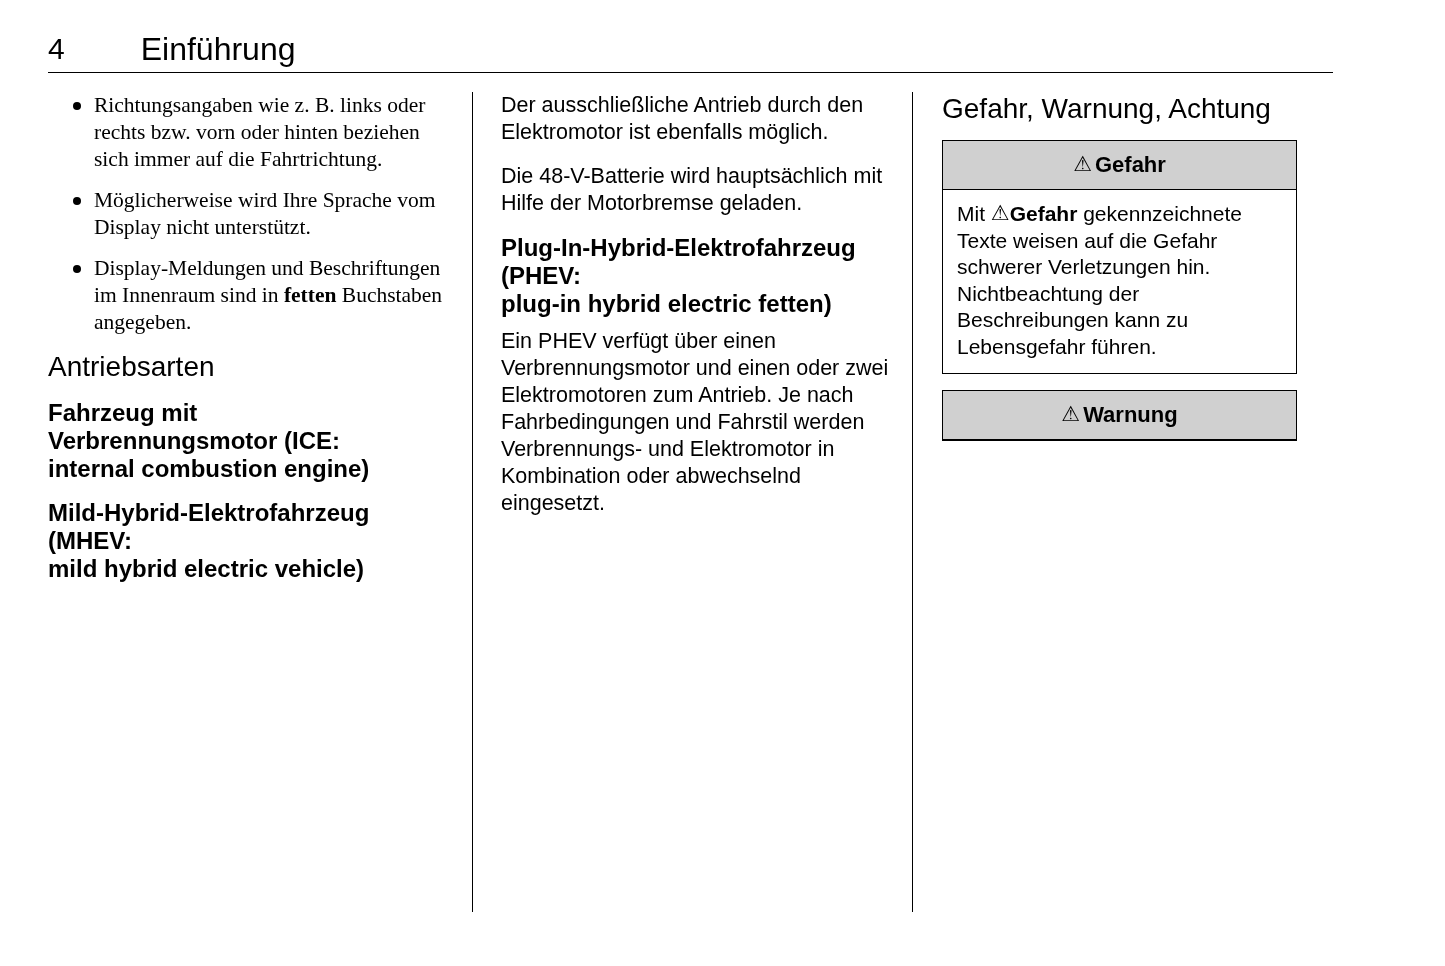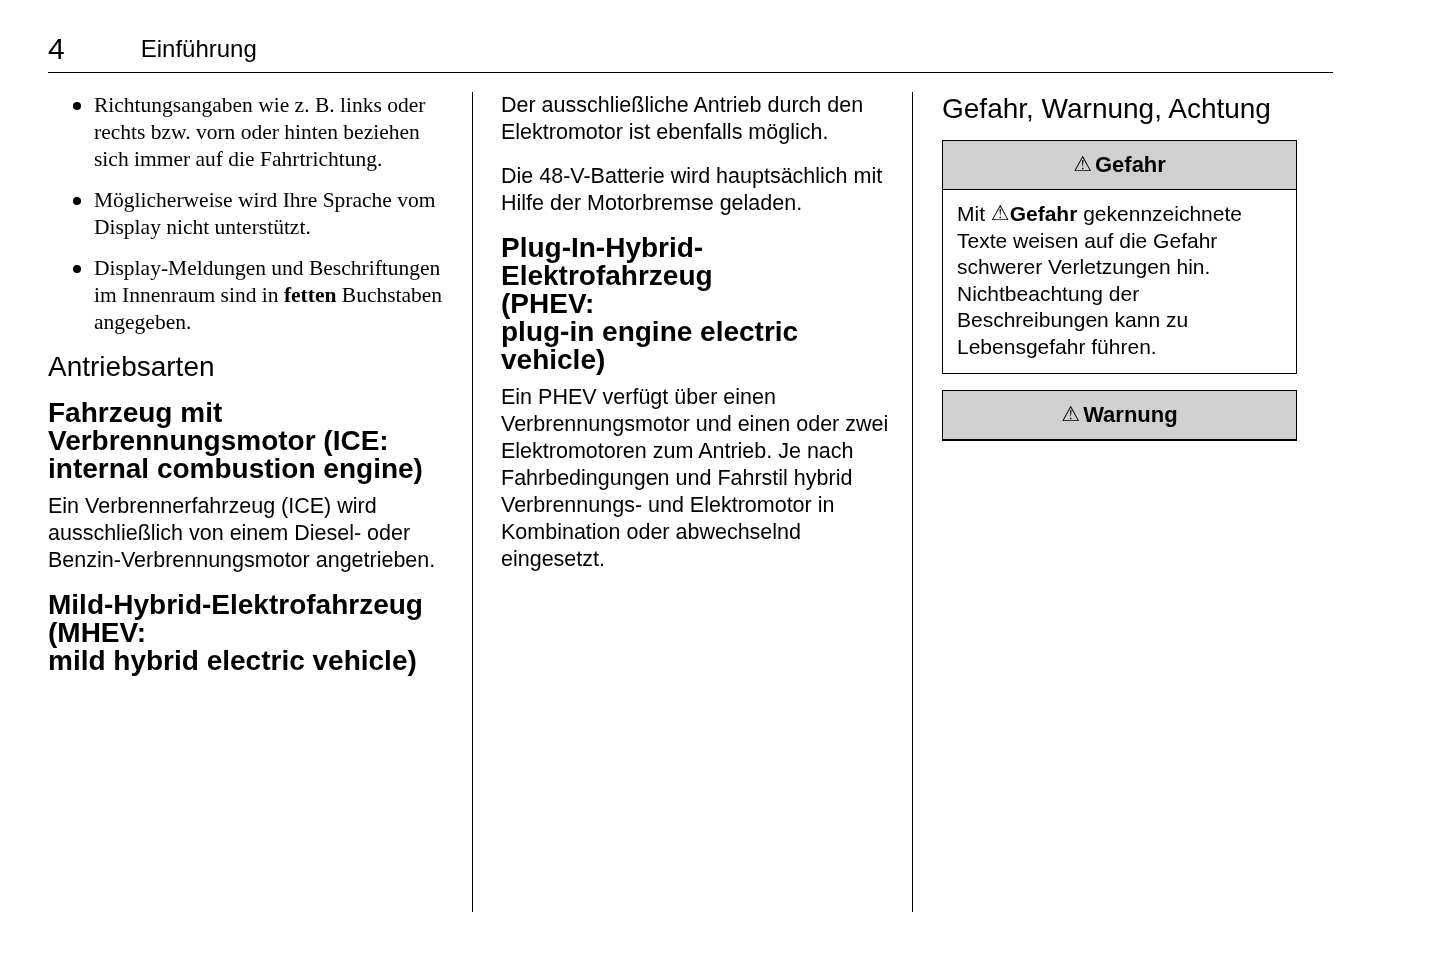--- a/index.html
+++ b/index.html
@@ -26,21 +26,21 @@
     align-items: flex-end;
     gap: 76px;
     padding-bottom: 6px;
     border-bottom: 1.5px solid #000;
   }
   .page-number {
     font-size: 30px;
     line-height: 34px;
   }
   .chapter-title {
-    font-size: 24px;
+    font-size: 32px;
     line-height: 34px;
     text-align: right;
   }
   
   .columns {
     position: absolute;
     left: 48px;
     top: 92px;
     width: 1285px;
     height: 820px;
@@ -84,21 +84,21 @@
     background: #000;
   }
   h2.section {
     margin: 10px 0 12px 0;
     font-size: 28px;
     line-height: 33px;
     font-weight: normal;
   }
   h3.sub {
     margin: 16px 0 10px 0;
-    font-size: 28px;
+    font-size: 24px;
     line-height: 28px;
     font-weight: bold;
   }
   h3.sub .light {
     font-weight: bold;
   }
   .bold-inline { font-weight: bold; }
 
   h2.panel-title {
     margin: 0 0 14px 0;
@@ -160,39 +160,38 @@
         <li><span>Display-Meldungen und Beschriftungen im Innenraum sind in </span><span class="bold-inline">fetten</span><span> Buchstaben angegeben.</span></li>
       </ul>
 
       <h2 class="section">Antriebsarten</h2>
 
       <h3 class="sub">
         <span>Fahrzeug mit</span><br>
         <span>Verbrennungsmotor (ICE:</span><br>
         <span class="light">internal combustion engine)</span>
       </h3>
-      <p class="body">Ein Verbrennerfahrzeug (ICE) wird ausschließlich von einem Diesel- oder Benzin-Verbrennungsmotor angetrieben.</p>
 
       <h3 class="sub">
         <span>Mild-Hybrid-Elektrofahrzeug</span><br>
         <span>(MHEV:</span><br>
         <span class="light">mild hybrid electric vehicle)</span>
       </h3>
     </div>
 
     <div class="col col-2">
       <p class="body">Der ausschließliche Antrieb durch den Elektromotor ist ebenfalls möglich.</p>
       <p class="body">Die 48-V-Batterie wird hauptsächlich mit Hilfe der Motorbremse geladen.</p>
 
       <h3 class="sub">
         <span>Plug-In-Hybrid-Elektrofahrzeug</span><br>
         <span>(PHEV:</span><br>
-        <span class="light">plug-in engine electric vehicle)</span>
+        <span class="light">plug-in hybrid electric fetten)</span>
       </h3>
-      <p class="body">Ein PHEV verfügt über einen Verbrennungsmotor und einen oder zwei Elektromotoren zum Antrieb. Je nach Fahrbedingungen und Fahrstil hybrid Verbrennungs- und Elektromotor in Kombination oder abwechselnd eingesetzt.</p>
+      <p class="body">Ein PHEV verfügt über einen Verbrennungsmotor und einen oder zwei Elektromotoren zum Antrieb. Je nach Fahrbedingungen und Fahrstil werden Verbrennungs- und Elektromotor in Kombination oder abwechselnd eingesetzt.</p>
     </div>
 
     <div class="col col-3">
       <h2 class="panel-title">Gefahr, Warnung, Achtung</h2>
 
       <div class="notice">
         <div class="notice-head">
           <span class="warn-glyph">⚠</span>
           <span class="warn-label">Gefahr</span>
         </div>

